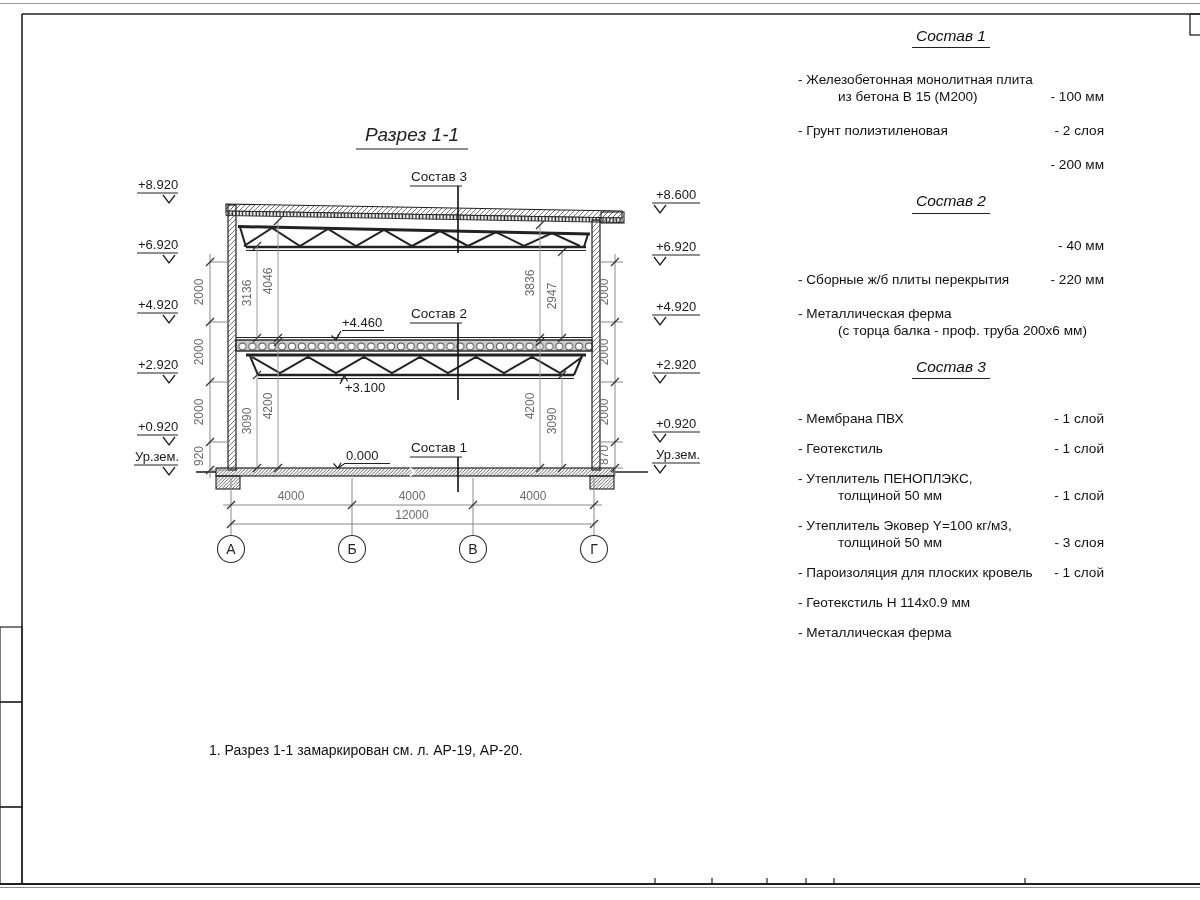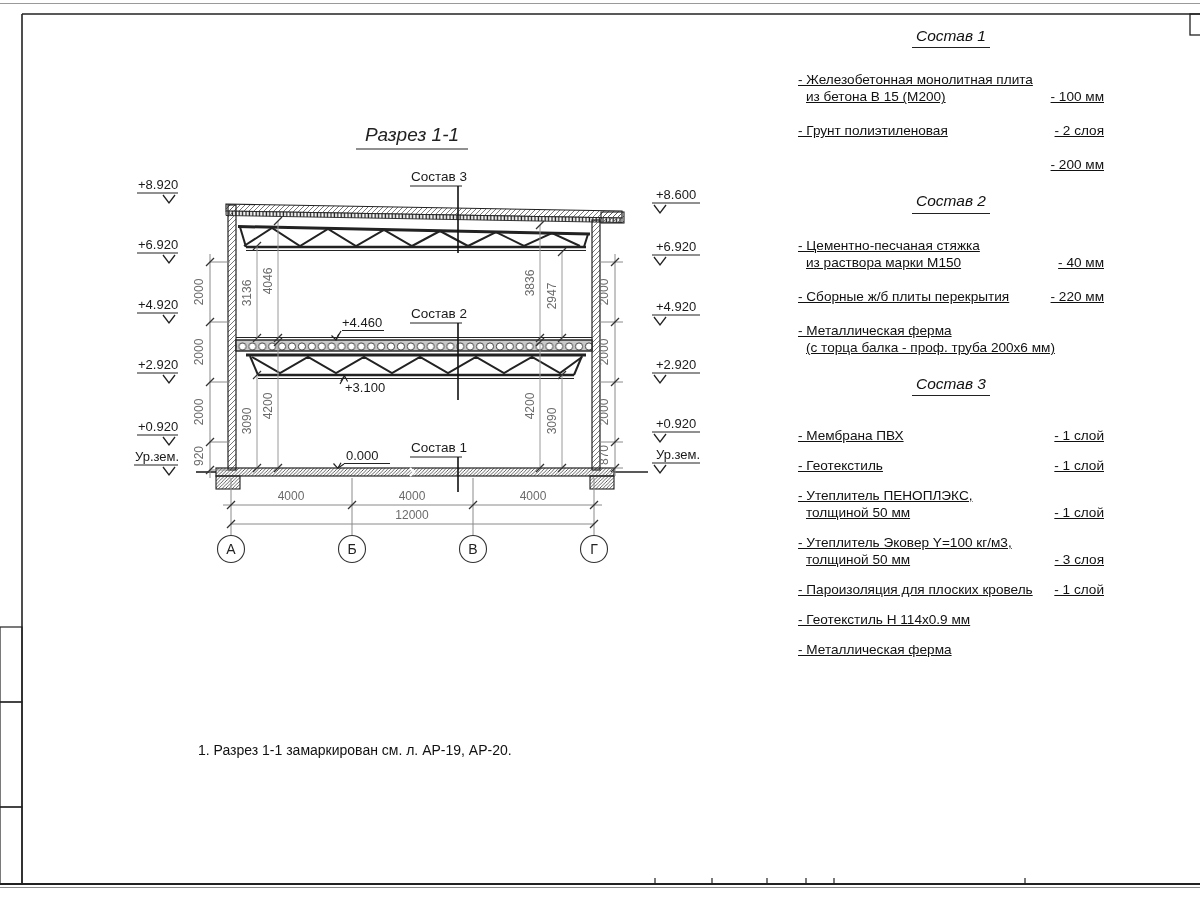--- a/index.html
+++ b/index.html
@@ -11,26 +11,26 @@
   text.dim{font-size:12px;fill:#6b6b6b;}
   text.lvl{font-size:13px;fill:#1a1a1a;}
   text.lead{font-size:13.5px;fill:#1a1a1a;}
   text.axis{font-size:14px;fill:#222;}
   text.title{font-size:19px;font-style:italic;}
   
   #specs{position:absolute;left:798px;top:26px;width:306px;font-size:13.6px;line-height:1.25;}
   .spec-heading{font-style:italic;font-size:15.5px;text-align:center;margin:0 0 24px 0;}
   .spec-heading span{display:inline-block;border-bottom:1px solid #222;padding:0 4px 2px 4px;}
   .spec-section{margin-bottom:6px;}
-  .spec-item{display:flex;align-items:flex-end;margin-bottom:17px;text-decoration:underline;}
+  .spec-item{display:flex;align-items:flex-end;margin-bottom:17px;}
   .s3 .spec-item{margin-bottom:13px;}
-  .spec-text .l2{display:block;padding-left:8px;}
+  .spec-text .l2{display:block;padding-left:8px;margin-left:32px;}
   .spec-value{margin-left:auto;padding-left:8px;white-space:nowrap;}
   .spec-gap{height:8px;}
-  #note{position:absolute;left:198px;top:742px;font-size:14px;}
+  #note{position:absolute;left:209px;top:742px;font-size:14px;}
 </style>
 </head>
 <body>
 
 <svg id="draw" viewBox="0 0 1200 900" xmlns="http://www.w3.org/2000/svg">
   <defs>
     <pattern id="hatch" width="5" height="5" patternUnits="userSpaceOnUse">
       <path d="M0,5 L5,0" stroke="#555" stroke-width="0.8"></path>
     </pattern>
     <pattern id="dense" width="3.4" height="3.4" patternUnits="userSpaceOnUse">
@@ -337,21 +337,20 @@
       <div class="spec-value">-  2 слоя</div>
     </div>
     <div class="spec-item">
       <div class="spec-value">- 200 мм</div>
     </div>
   </div>
 
   <div class="spec-section">
     <div class="spec-heading"><span>Состав 2</span></div>
     <div class="spec-item">
-      <div class="spec-text"><span>- Цементно-песчаная стяжка</span><span class="l2">из раствора марки М150</span></div>
       <div class="spec-value">- 40 мм</div>
     </div>
     <div class="spec-item">
       <div class="spec-text"><span>- Сборные ж/б плиты перекрытия</span></div>
       <div class="spec-value">- 220 мм</div>
     </div>
     <div class="spec-item">
       <div class="spec-text"><span>- Металлическая ферма</span><span class="l2">(с торца балка - проф. труба 200х6 мм)</span></div>
       <div class="spec-value"></div>
     </div>

